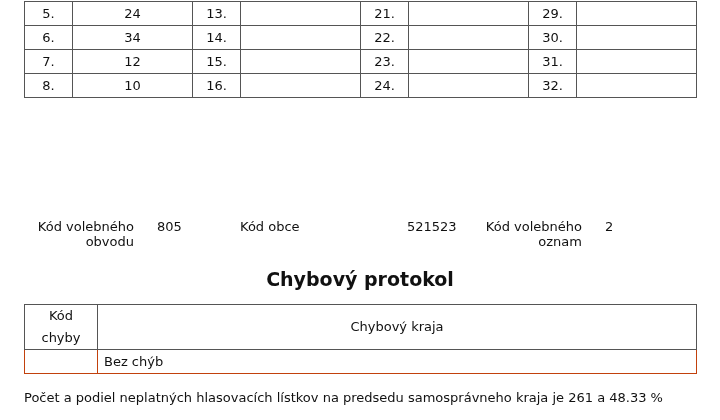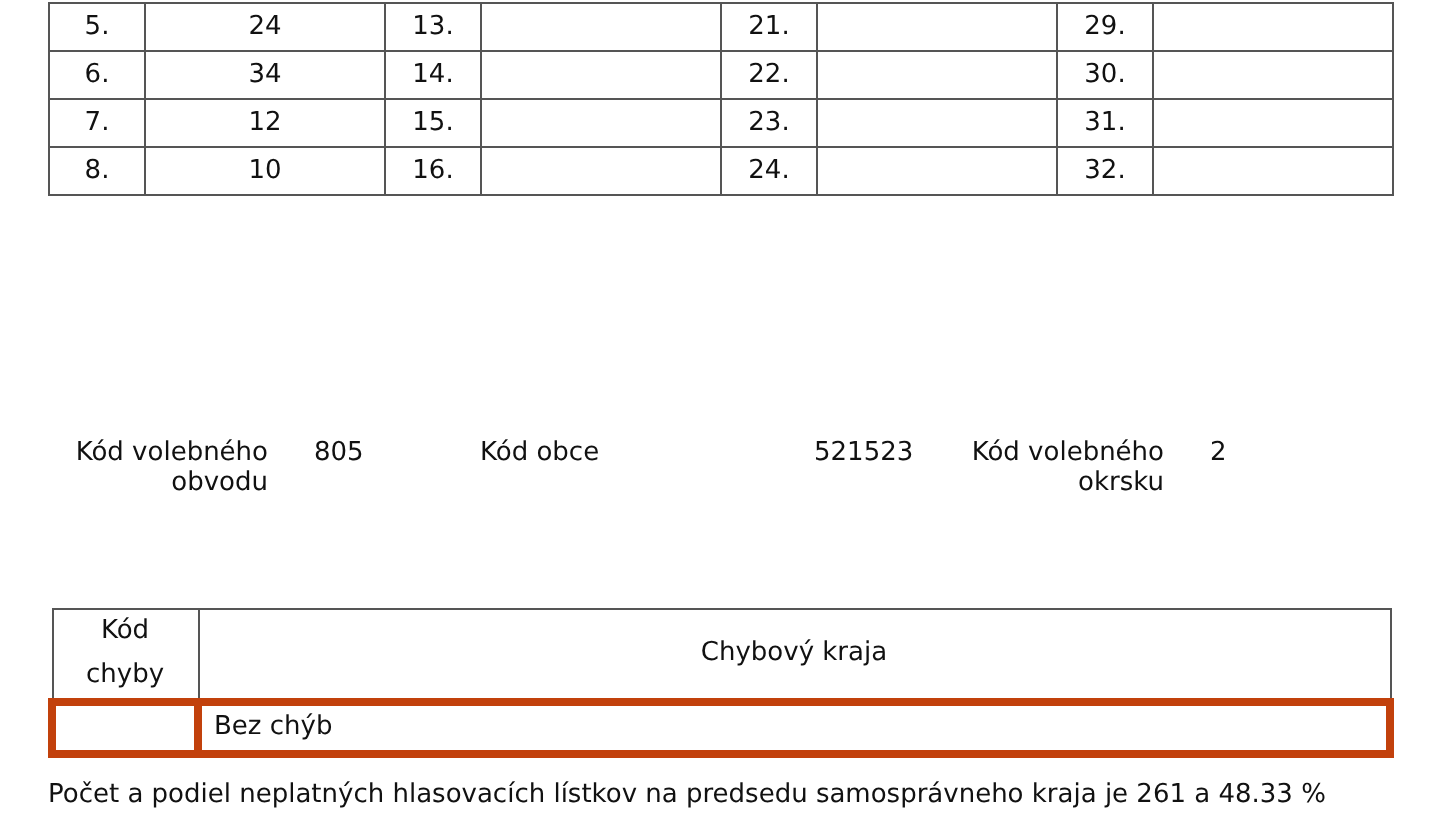--- a/index.html
+++ b/index.html
@@ -38,21 +38,21 @@
       text-align: center; font-weight: bold; font-size: 19px;
       color: #111111;
     }
 
     
     .error-table {
       position: absolute; left: 24px; top: 304px;
       border-collapse: collapse; width: 673px;
     }
     .error-table td {
-      border: 4px solid #c2410c; height: 24px;
+      border: 1px solid #c2410c; height: 24px;
       font-size: 13px; line-height: 22px; padding: 0 4px;
     }
     .error-table td.code-col { width: 73px; }
     .error-table th {
       border: 1px solid #555555; height: 24px;
       font-size: 13px; font-weight: normal; line-height: 22px; padding: 0 4px;
     }
     .error-table th.code-col { width: 73px; text-align: center; }
     .error-table th.msg-col { text-align: center; }
     .error-table td.msg { padding-left: 6px; }
@@ -107,24 +107,25 @@
         <td class="val"></td>
       </tr>
     </tbody>
   </table>
 
   <div class="codes">
     <div class="c" style="left:24px; width:110px;">Kód volebného obvodu</div>
     <div class="c" style="left:157px;">805</div>
     <div class="c" style="left:240px;">Kód obce</div>
     <div class="c" style="left:382px;margin-left:25px;">521523</div>
-    <div class="c" style="left:472px; width:110px;">Kód volebného okrsku</div>
+    <div class="c" style="left:472px; width:110px;">Kód volebného oznam</div>
     <div class="c" style="left:605px;">2</div>
   </div>
 
+  <div class="title">Chybový protokol</div>
 
   <table class="error-table">
     <thead>
       <tr>
         <th class="code-col">Kód chyby</th>
         <th class="msg-col">Chybový kraja</th>
       </tr>
     </thead>
     <tbody>
       <tr>

